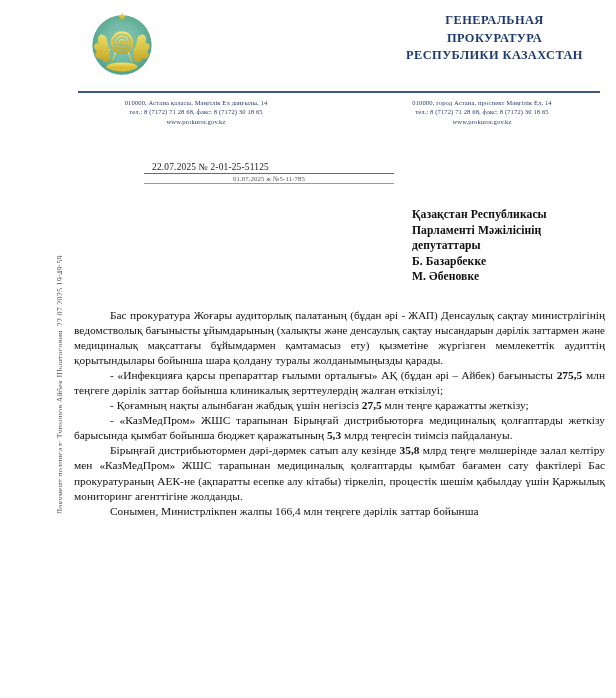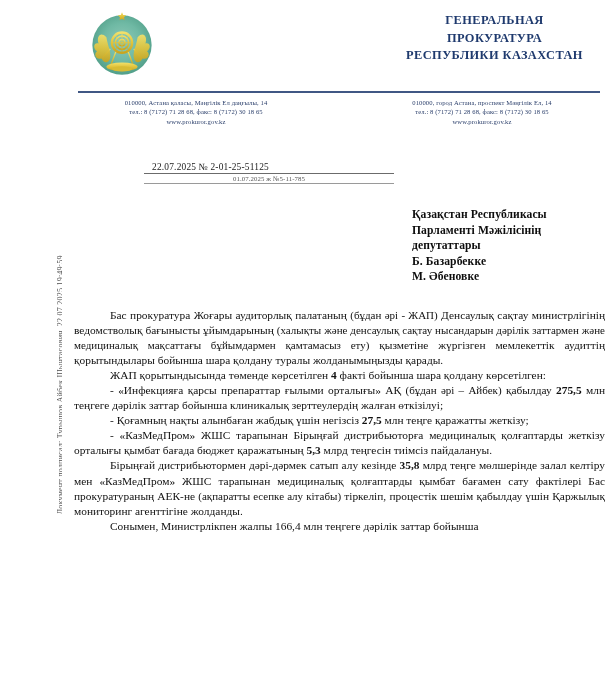--- a/index.html
+++ b/index.html
@@ -289,28 +289,27 @@
       <div>Парламенті Мәжілісінің</div>
       <div>депутаттары</div>
       <div>Б. Базарбекке</div>
       <div>М. Әбеновке</div>
     </div>
 
     <div id="body-text">
 
       <p><span>Бас прокуратура Жоғары аудиторлық палатаның </span><span class="sm">(бұдан әрі - ЖАП)</span><span> Денсаулық сақтау министрлігінің  ведомстволық бағынысты ұйымдарының </span><span class="sm">(халықты және денсаулық сақтау нысандарын дәрілік заттармен және медициналық мақсаттағы бұйымдармен қамтамасыз ету)</span><span> қызметіне жүргізген мемлекеттік аудиттің  қорытындылары бойынша шара қолдану туралы жолданымыңызды қарады.</span></p>
 
-      <p><span>ЖАП қорытындысында төменде көрсетілген </span><span class="b">4</span><span> факті бойынша шара қолдану көрсетілген:</span></p>
-
-      <p><span>- «Инфекцияға қарсы препараттар ғылыми орталығы» АҚ </span><span class="sm">(бұдан әрі – Айбек)</span><span> қабылдау </span><span class="b">275,5</span><span> млн теңгеге дәрілік заттар бойынша клиникалық зерттеулердің жалған өткізілуі;</span></p>
+
+      <p><span>- «Инфекцияға қарсы препараттар ғылыми орталығы» АҚ </span><span class="sm">(бұдан әрі – Айбек)</span><span> бағынысты </span><span class="b">275,5</span><span> млн теңгеге дәрілік заттар бойынша клиникалық зерттеулердің жалған өткізілуі;</span></p>
 
       <p><span>- Қоғамның нақты алынбаған жабдық үшін негізсіз </span><span class="b">27,5</span><span> млн теңге қаражатты жеткізу;</span></p>
 
 
-      <p><span>- «КазМедПром» ЖШС тарапынан Бірыңғай дистрибьюторға медициналық қолғаптарды жеткізу орталығы қымбат бағада бюджет қаражатының </span><span class="b">5,3</span><span> млрд теңгесін тиімсіз пайдалануы.</span></p>
+      <p><span>- «КазМедПром» ЖШС тарапынан Бірыңғай дистрибьюторға медициналық қолғаптарды жеткізу барысында қымбат бойынша бюджет қаражатының </span><span class="b">5,3</span><span> млрд теңгесін тиімсіз пайдалануы.</span></p>
 
       <p><span>Бірыңғай дистрибьютормен дәрі-дәрмек сатып алу кезінде </span><span class="b">35,8</span><span> млрд теңге мөлшерінде залал келтіру мен «КазМедПром» ЖШС тарапынан медициналық қолғаптарды қымбат бағамен сату фактілері Бас прокуратураның АЕК-не </span><span class="sm">(ақпаратты есепке алу кітабы)</span><span> тіркеліп, процестік шешім қабылдау үшін Қаржылық мониторинг агенттігіне жолданды.</span></p>
 
       <p>Сонымен, Министрлікпен жалпы 166,4 млн теңгеге дәрілік заттар бойынша</p>
     </div>
 
   </div>
 
   <div id="cutoff"></div>
 </div>

